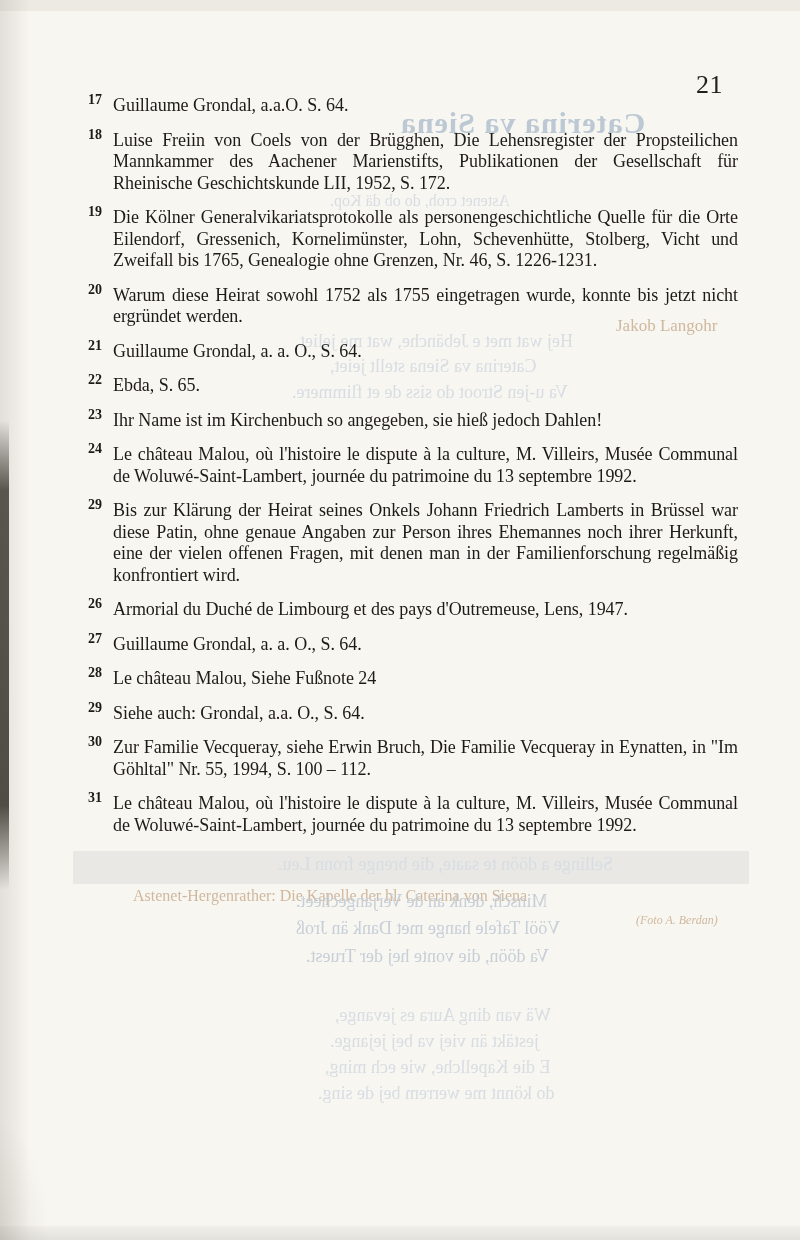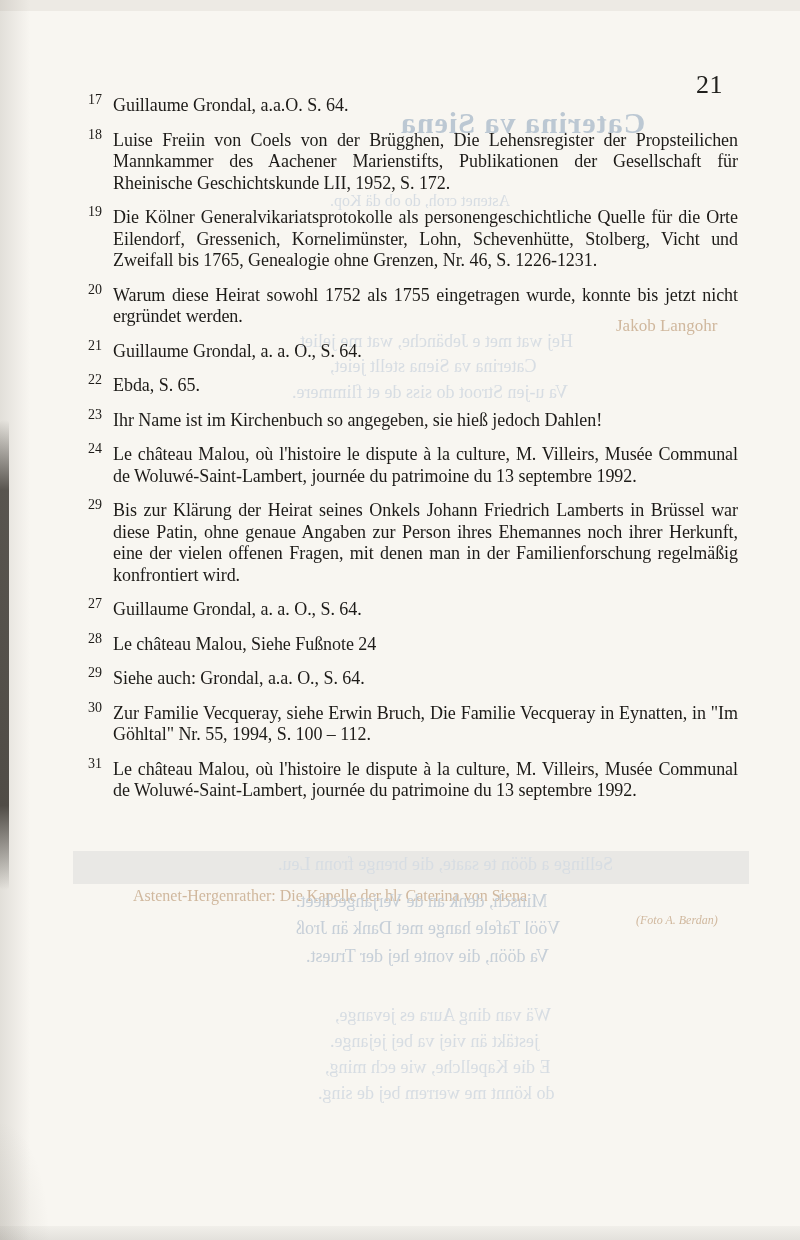--- a/index.html
+++ b/index.html
@@ -29,21 +29,21 @@
   .bt.brown{color:#d0b89e;}
   .bt.small{font-size:16px;}
   .bt.tiny{font-size:12px;font-style:italic;}
   .bt.faint{color:#d7dde3;}
 
   
   .content{position:absolute;inset:0;z-index:2;}
   .page-number{position:absolute;top:70px;left:696px;font-size:26px;color:#21201d;letter-spacing:.5px;}
   .footnotes{position:absolute;left:88px;top:95px;width:650px;color:#1d1b18;}
   .fn{display:flex;margin-bottom:13px;}
-  .fn-num{flex:0 0 25px;width:25px;font-size:14px;position:relative;top:-3px;}
+  .fn-num{flex:0 0 25px;width:25px;font-size:14px;position:relative;top:-3px;font-weight:bold;}
   .fn-text{flex:1;font-size:18px;line-height:21.5px;text-align:justify;letter-spacing:-0.05px;}
 </style>
 </head>
 <body>
 
 <div class="scan">
 
   <div class="bleed">
     <div class="band"></div>
 
@@ -103,20 +103,24 @@
       </div>
       <div class="fn">
         <span class="fn-num">24</span>
         <span class="fn-text">Le château Malou, où l'histoire le dispute à la culture, M. Villeirs, Musée Communal de Woluwé-Saint-Lambert, journée du patrimoine du 13 septembre 1992.</span>
       </div>
       <div class="fn">
         <span class="fn-num">29</span>
         <span class="fn-text">Bis zur Klärung der Heirat seines Onkels Johann Friedrich Lamberts in Brüssel war diese Patin, ohne genaue Angaben zur Person ihres Ehemannes noch ihrer Herkunft, eine der vielen offenen Fragen, mit denen man in der Familienforschung regelmäßig konfrontiert wird.</span>
       </div>
       <div class="fn">
+        <span class="fn-num">26</span>
+        <span class="fn-text">Armorial du Duché de Limbourg et des pays d'Outremeuse, Lens, 1947.</span>
+      </div>
+      <div class="fn">
         <span class="fn-num">27</span>
         <span class="fn-text">Guillaume Grondal, a. a. O., S. 64.</span>
       </div>
       <div class="fn">
         <span class="fn-num">28</span>
         <span class="fn-text">Le château Malou, Siehe Fußnote 24</span>
       </div>
       <div class="fn">
         <span class="fn-num">29</span>
         <span class="fn-text">Siehe auch: Grondal, a.a. O., S. 64.</span>

